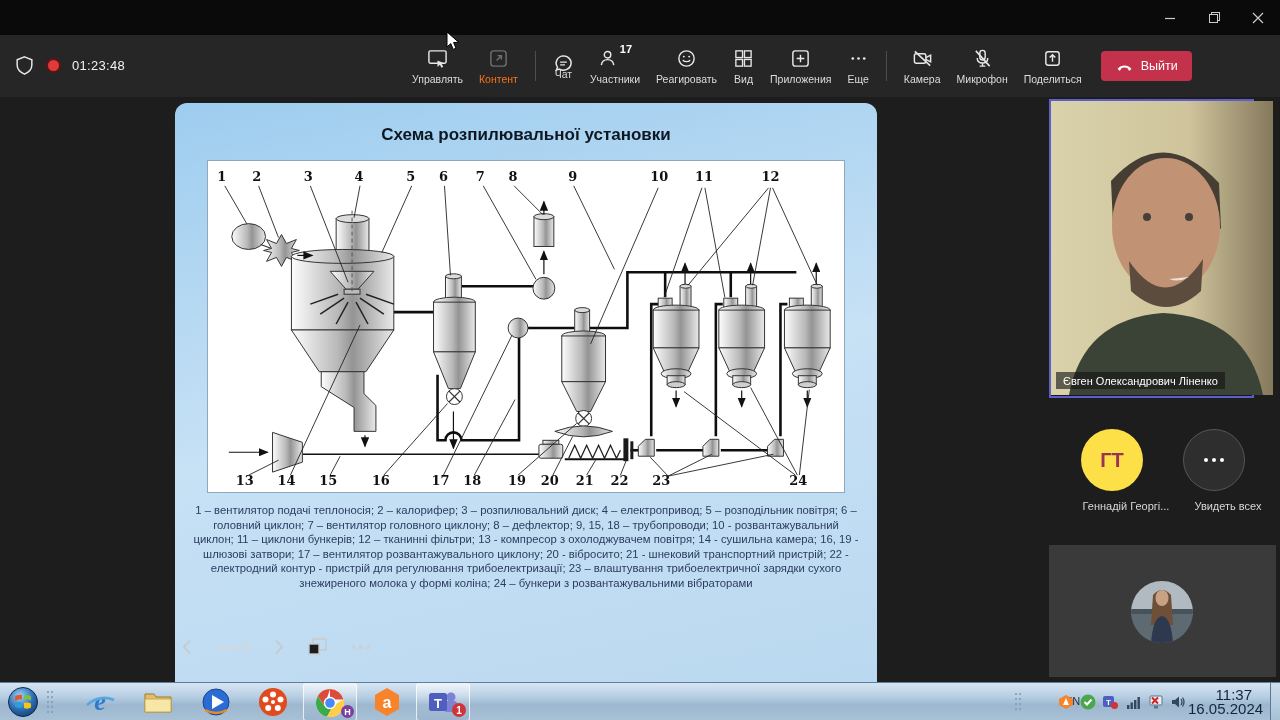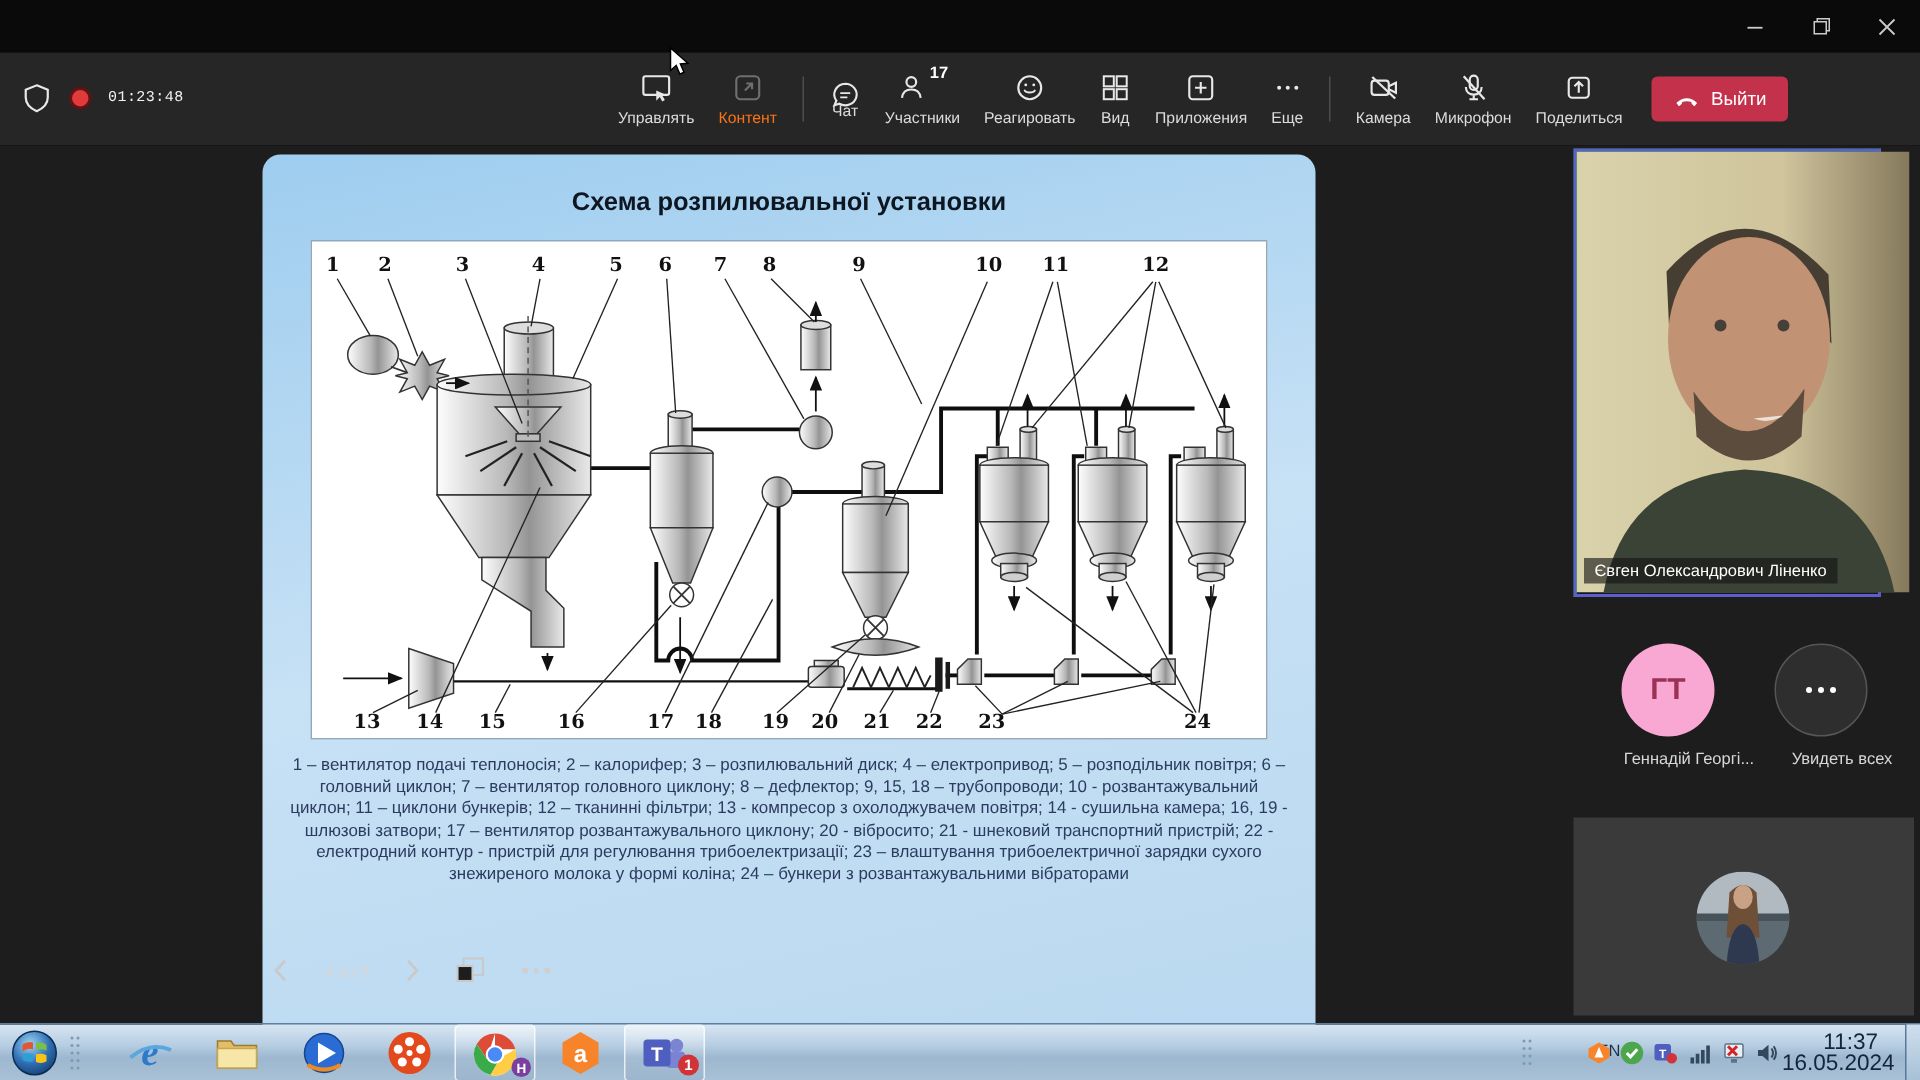--- a/index.html
+++ b/index.html
@@ -8,21 +8,21 @@
 
   
   #titlebar { position:absolute; left:0; top:0; width:1280px; height:35px; background:#0a0a0a;
               color:#e8e8e8; }
   #win-title { position:absolute; left:0; right:0; top:9px; text-align:center; font-size:12.5px; color:#f0f0f0; }
   .winctl { position:absolute; top:0; width:44px; height:35px; display:flex; align-items:center; justify-content:center; color:#cccccc; }
 
   
   #toolbar { position:absolute; left:0; top:35px; width:1280px; height:62px; background:#262626; }
   #rec-cluster { position:absolute; left:14px; top:20px; display:flex; align-items:center; gap:11px; }
-  #timer { color:#f2f2f2; font-size:10px; letter-spacing:.3px;font-family:Liberation Mono, monospace; }
+  #timer { color:#f2f2f2; font-size:13px; letter-spacing:.3px; }
   .rec-dot { width:15px; height:15px; border-radius:50%; background:#e03a3a; border:2.5px solid #5e1414; }
   #tb-items { position:absolute; left:405px; top:0; right:6px; height:62px; display:flex; align-items:center; gap:2px; }
   .tbtn { display:flex; flex-direction:column; align-items:center; justify-content:center; gap:4px;
           height:56px; padding:0 7px; color:#e8e8e8; }
   .tbtn .lbl { font-size:10.5px; color:#dcdcdc; white-space:nowrap; }
   .tbtn.disabled, .tbtn.disabled .lbl { color:#f97316; }
   .tb-div { width:1px; height:30px; background:#4d4d4d; margin:0 8px; }
   .icon20 { width:21px; height:21px; display:block; }
   .pcount { font-size:11px; font-weight:bold; color:#fff; position:relative; top:-5px; margin-left:1px; }
   #leave-btn { display:flex; align-items:center; gap:7px; margin-left:10px; background:#c4314b; color:#fff;
@@ -33,33 +33,33 @@
   #slide { position:absolute; left:175px; top:6px; width:702px; height:666px;
            background:linear-gradient(168deg,#9ecdef 0%,#c7e1f5 45%,#b7d6ee 100%);border-radius:12px; }
   #slide-title { position:absolute; left:0; right:0; top:22px; text-align:center; font-size:17px;
                  font-weight:bold; color:#0d1722; }
   #diagram-box { position:absolute; left:32px; top:57px; width:638px; height:333px; background:#ffffff;
                  border:1px solid #8fa8bd; }
   #caption { position:absolute; left:18px; right:18px; top:400px; text-align:center;
              font-size:11.3px; line-height:14.6px; color:#2c3c60; }
 
   #stage-nav { position:absolute; left:182px; top:541px; display:flex; align-items:center; gap:24px; color:#c9c9c9; }
-  #stage-nav .pg { font-size:12.5px; color:#d6d6d6;font-family:Liberation Serif, serif; }
+  #stage-nav .pg { font-size:12.5px; color:#d6d6d6; }
   .dots3 { display:flex; gap:4px; align-items:center; }
   .dots3 i { width:3.5px; height:3.5px; border-radius:50%; background:#cfcfcf; }
 
   
-  #video-tile { position:absolute; left:1049px; top:2px; width:205px; height:299px; background:#15803d;
+  #video-tile { position:absolute; left:1049px; top:2px; width:205px; height:299px; background:#be185d;
                 border:2.5px solid #5b5fc7; box-shadow:inset 0 0 0 2px #14142a; }
   #speaker-name { position:absolute; left:5px; bottom:7px; background:rgba(20,20,20,.62); color:#fff;
                   font-size:11px; padding:2.5px 7px; white-space:nowrap; }
   .pcard { position:absolute; width:112px; display:flex; flex-direction:column; align-items:center; }
   .pcircle { width:62px; height:62px; border-radius:50%; display:flex; align-items:center; justify-content:center; }
   .pcard .plbl { margin-top:9px; font-size:11px; color:#d8d8d8; white-space:nowrap;margin-left:28px; }
-  #gt-circle { background:#f9a8d4; color:#9c3156; font-weight:bold; font-size:20px; }
+  #gt-circle { background:#fde047; color:#9c3156; font-weight:bold; font-size:20px; }
   #seeall-circle { background:#2e2e2e; border:1px solid #565656; }
   .dots3w i { width:4px; height:4px; background:#fff; }
   #grey-tile { position:absolute; left:1049px; top:448px; width:227px; height:132px; background:#3a3a3a; }
   #grey-tile .avwrap { position:absolute; left:82px; top:36px; width:62px; height:62px; border-radius:50%; overflow:hidden; }
 
   
   #taskbar { position:absolute; left:0; top:682px; width:1280px; height:38px;
              background:linear-gradient(180deg,#d7e5f2 0%,#b6cde2 38%,#9cb7cf 60%,#a9c1d6 100%);
              border-top:1px solid #5d7f9e; }
   .tb-ico { position:absolute; top:3px; width:32px; height:32px; }

